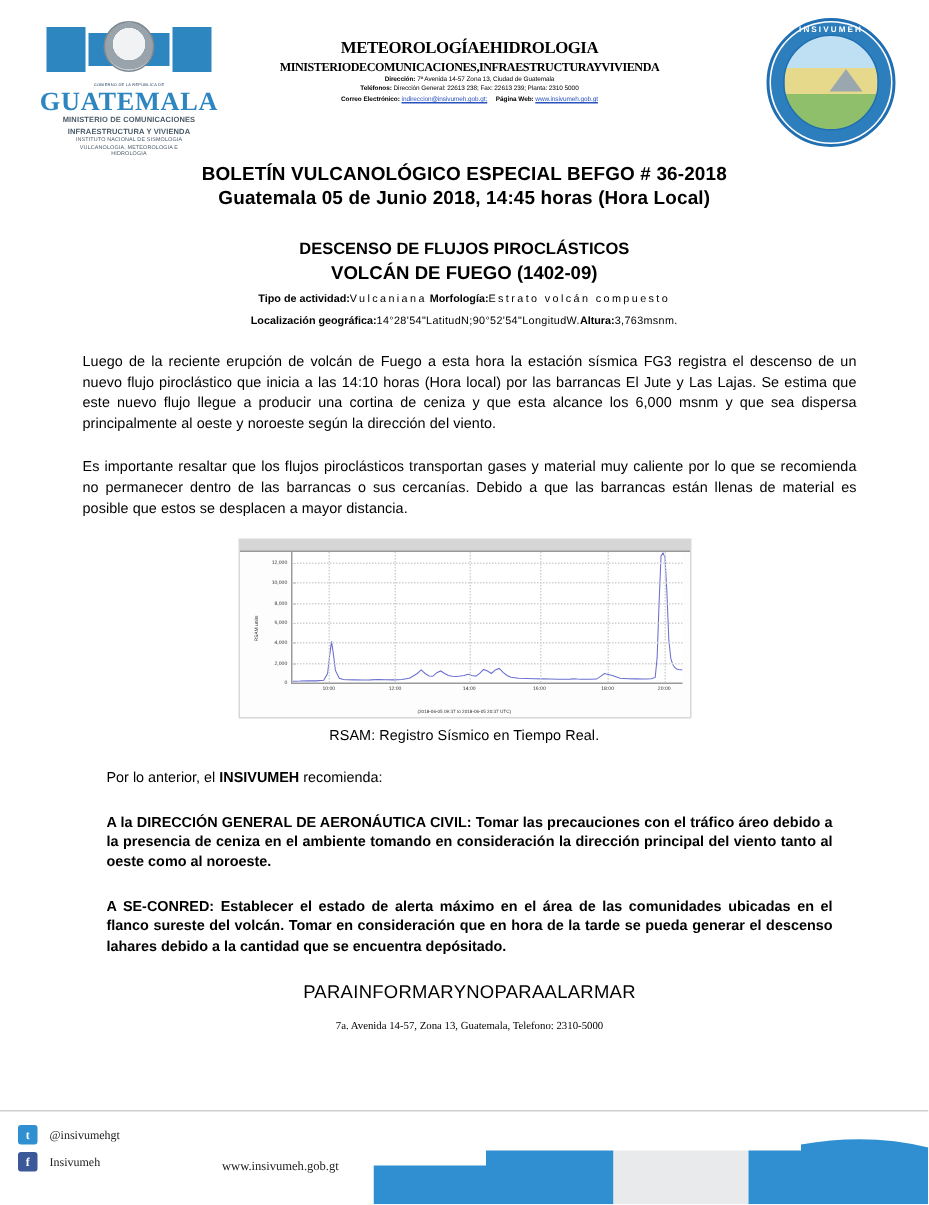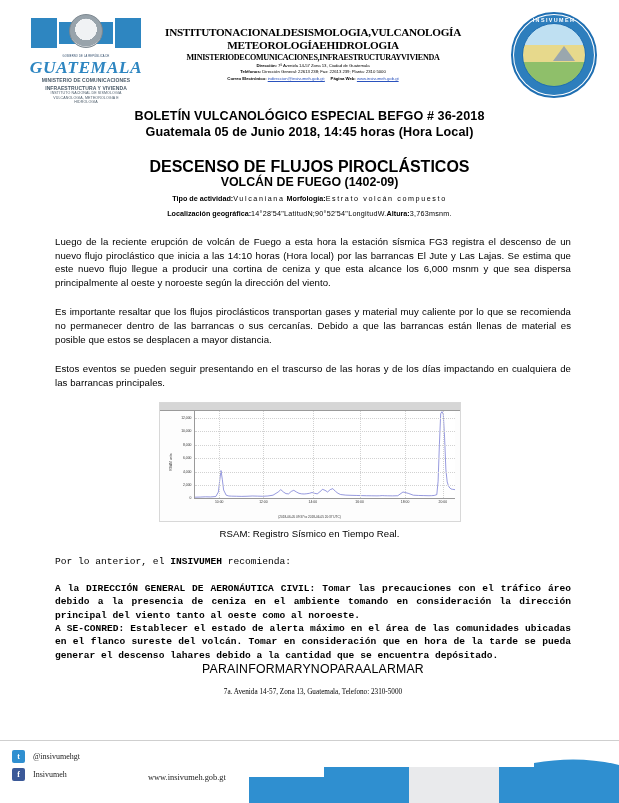--- a/index.html
+++ b/index.html
@@ -29,21 +29,20 @@
     position:absolute;left:50%;top:0px;transform:translateX(-50%);
     width:32px;height:32px;border-radius:50%;
     background:radial-gradient(circle at 50% 45%, #f0f2f4 0 45%, #98a3ab 46% 70%, #c9ced3 71% 100%);
     border:1px solid #7d8890;
   }
   .gt-tiny{font-size:2.6px;color:#1b3a5c;letter-spacing:.2px;line-height:1.25;margin-top:1px;}
   .gt-word{
     font-family:"Liberation Serif", serif;
     font-weight:bold;font-size:17.5px;color:#2e86c1;letter-spacing:.5px;
     line-height:18px;
-    font-style:italic;
   }
   .gt-sub{font-size:5px;color:#4a5a68;font-weight:bold;line-height:6.4px;letter-spacing:.1px;margin-top:1px;}
   .gt-sub2{font-size:3.6px;color:#4a5a68;line-height:4.6px;letter-spacing:.1px;}
 
   .hdr-center{
     position:absolute;left:152px;top:26px;width:322px;text-align:center;
     font-family:"Liberation Serif", serif;
   }
   .hdr-l1{font-weight:bold;font-size:11.2px;letter-spacing:-0.3px;line-height:13px;}
   .hdr-l2{font-weight:bold;font-size:11.2px;letter-spacing:-0.3px;line-height:13px;}
@@ -79,21 +78,21 @@
     font-size:5.4px;font-weight:bold;letter-spacing:1.4px;
   }
   .seal-txt-top{top:5px;}
 
   
   .title-block{margin-top:8px;text-align:center;}
   .t1{font-weight:bold;font-size:12.6px;line-height:16px;letter-spacing:.1px;}
   .t2{font-weight:bold;font-size:12.6px;line-height:16px;letter-spacing:.1px;}
 
   .subtitle-block{margin-top:19px;text-align:center;}
-  .s1{font-weight:bold;font-size:16px;line-height:15.5px;}
+  .s1{font-weight:bold;font-size:11px;line-height:15.5px;}
   .s2{font-weight:bold;font-size:12.4px;line-height:15.5px;}
   .meta{font-size:7.2px;line-height:11.5px;margin-top:3px;}
   .meta b{font-weight:bold;}
   .sp{letter-spacing:1.6px;}
   .sp2{letter-spacing:.25px;}
 
   
   .body-wrap{padding:0 48px 0 55px;margin-top:16px;}
   p.para{
     margin:16px 0 13px 0;
@@ -131,21 +130,21 @@
   .xcaption{
     position:absolute;left:0;right:0;bottom:2px;text-align:center;
     font-size:3.1px;color:#333;
   }
   .chart-cap{
     font-size:9.6px;margin-top:6px;letter-spacing:.05px;
   }
 
   
   .rec-wrap{padding:0 48px 0 55px;margin-top:16px;}
-  p.rec{margin:0;font-size:9.6px;line-height:13.4px;text-align:justify;font-family:Liberation Mono, monospace;}
+  p.rec{margin:16px;font-size:9.6px;line-height:13.4px;text-align:justify;}
   p.rec.b{font-weight:bold;}
   .rec b{font-weight:bold;}
   .slogan{
     text-align:center;font-weight:normal;font-size:12.3px;
     letter-spacing:.2px;margin-top:0;
     font-family:"Liberation Sans", sans-serif;
   }
   .addr{
     text-align:center;font-family:"Liberation Serif", serif;
     font-size:7.2px;margin-top:12px;
@@ -192,21 +191,20 @@
       <div class="gt-tiny">GOBIERNO DE LA REPÚBLICA DE</div>
       <div class="gt-word">GUATEMALA</div>
       <div class="gt-sub">MINISTERIO DE COMUNICACIONES</div>
       <div class="gt-sub">INFRAESTRUCTURA Y VIVIENDA</div>
       <div class="gt-sub2">INSTITUTO NACIONAL DE SISMOLOGIA</div>
       <div class="gt-sub2">VULCANOLOGIA, METEOROLOGIA E</div>
       <div class="gt-sub2">HIDROLOGIA</div>
     </div>
 
     <div class="hdr-center">
-      <div class="hdr-l1">INSTITUTONACIONALDESISMOLOGIA,VULCANOLOGÍA</div>
       <div class="hdr-l2">METEOROLOGÍAEHIDROLOGIA</div>
       <div class="hdr-l3">MINISTERIODECOMUNICACIONES,INFRAESTRUCTURAYVIVIENDA</div>
       <div class="hdr-sm">
         <b>Dirección:</b>
         <span>7ª Avenida 14-57  Zona 13, Ciudad de Guatemala</span>
       </div>
       <div class="hdr-sm">
         <b>Teléfonos:</b>
         <span>Dirección General: 22613 238;     Fax: 22613 239;    Planta: 2310 5000</span>
       </div>
@@ -242,21 +240,20 @@
       <b>Morfología:</b><span class="sp">Estrato volcán compuesto</span>
     </div>
     <div class="meta">
       <b>Localización geográfica:</b><span class="sp2">14°28'54"LatitudN;90°52'54"LongitudW.</span><b>Altura:</b><span class="sp2">3,763msnm.</span>
     </div>
   </div>
 
   <div class="body-wrap">
     <p class="para">Luego de la reciente erupción de volcán de Fuego a esta hora la estación sísmica FG3 registra el descenso de un nuevo flujo piroclástico que inicia a las 14:10 horas (Hora local) por las barrancas El Jute y Las Lajas. Se estima que este nuevo flujo llegue a producir una cortina de ceniza y que esta alcance los 6,000 msnm y que sea dispersa principalmente al oeste y noroeste según la dirección del viento.</p>
     <p class="para">Es importante resaltar que los flujos piroclásticos transportan gases y material muy caliente por lo que se recomienda no permanecer dentro de las barrancas o sus cercanías. Debido a que las barrancas están llenas de material es posible que estos se desplacen a mayor distancia.</p>
-    <p class="para">Estos eventos se pueden seguir presentando en el trascurso de las horas y de los días impactando en cualquiera de las barrancas principales.</p>
   </div>
 
   <div class="chart-area">
     <div class="chart-box">
       <div class="chart-top-strip"></div>
       <div class="ylabel">RSAM units</div>
       <div class="plot" id="plot">
         <svg id="chart-svg" width="100%" height="100%" viewBox="0 0 100 100" preserveAspectRatio="none">
             <polyline points="0.00,99.08 2.00,98.92 4.00,98.62 6.00,98.77 8.00,98.31 9.00,93.08 9.50,80.00 10.00,68.46 10.50,78.46 11.00,90.77 12.00,96.77 13.00,97.69 14.00,97.85 16.00,98.00 18.00,98.15 20.00,98.00 22.00,97.69 24.00,97.85 26.00,98.00 28.00,97.69 30.00,96.77 32.00,93.08 33.00,90.38 34.00,93.08 35.00,95.00 36.00,95.23 37.00,92.46 38.00,91.15 39.00,93.08 40.00,94.62 41.00,95.23 42.00,95.38 43.00,95.08 44.00,94.62 45.00,93.69 46.00,94.62 47.00,95.23 48.00,93.08 49.00,90.00 50.00,91.15 51.00,93.08 52.00,90.38 53.00,89.23 54.00,92.31 55.00,94.62 56.00,96.00 58.00,96.69 60.00,96.92 62.00,97.08 64.00,97.23 66.00,97.38 68.00,97.46 70.00,97.54 71.00,97.46 72.00,97.23 73.00,97.38 74.00,97.46 76.00,97.54 78.00,97.38 80.00,93.08 82.00,94.62 84.00,96.77 86.00,97.08 88.00,97.23 90.00,97.38 91.00,97.31 92.00,97.08 93.00,96.15 93.50,80.77 94.00,38.46 94.50,3.08 95.00,0.77 95.50,3.85 96.00,30.77 96.50,67.69 97.00,81.54 97.50,86.15 98.00,88.46 98.50,89.62 99.00,90.00 100.00,90.38" fill="none" stroke="#6a6fd0" stroke-width="0.7" vector-effect="non-scaling-stroke"></polyline>
           </svg>

